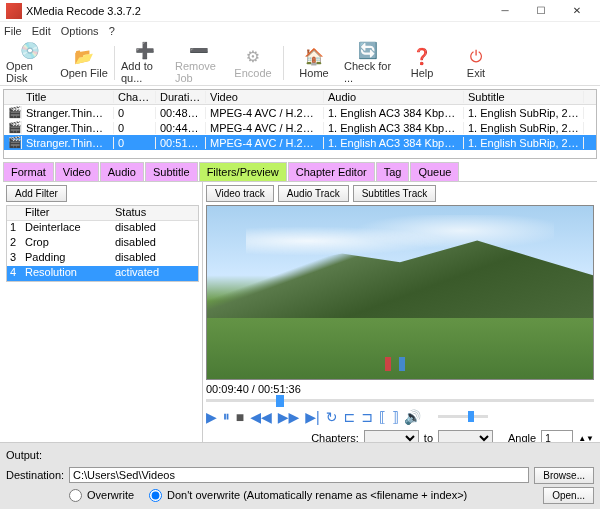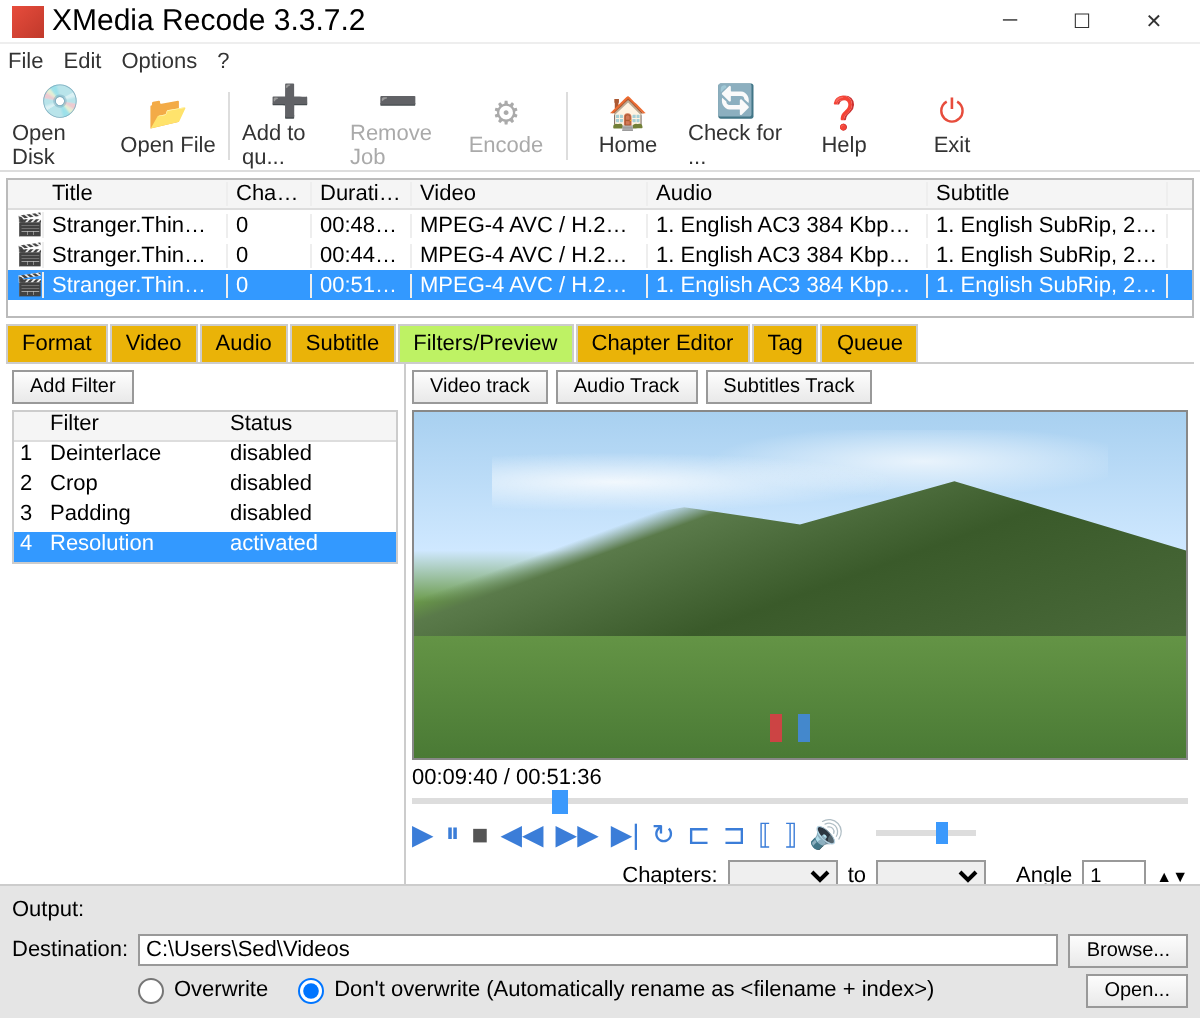--- a/index.html
+++ b/index.html
@@ -1,35 +1,35 @@
 <!DOCTYPE html>
 <html><head>
 <meta charset="utf-8">
 <style>
 * { box-sizing: border-box; margin: 0; padding: 0; font-family: "Segoe UI", Tahoma, sans-serif; font-size: 11px; }
 body { background: #fff; width: 600px; height: 509px; overflow: hidden; position: relative; }
 .titlebar { height: 22px; display: flex; align-items: center; padding: 0 6px; border-bottom: 1px solid #eee; }
 .titlebar .ico { width: 16px; height: 16px; background: linear-gradient(135deg,#e74c3c,#c0392b); margin-right: 4px; }
-.titlebar .ttl { flex: 1; font-size: 15px; }
+.titlebar .ttl { flex: 1; font-size: 11px; }
 .winbtns { display: flex; gap: 2px; }
 .winbtns div { width: 34px; height: 18px; display: flex; align-items: center; justify-content: center; font-size: 10px; color: #333; }
 .menubar { height: 18px; display: flex; align-items: center; padding: 0 4px; gap: 10px; font-size: 11px; color: #333; }
 .toolbar { height: 46px; display: flex; align-items: center; padding: 2px 6px; gap: 6px; border-bottom: 1px solid #ddd; }
 .tbtn { display: flex; flex-direction: column; align-items: center; justify-content: center; width: 48px; height: 42px; font-size: 9px; color: #333; }
 .tbtn .ticon { width: 20px; height: 20px; display: flex; align-items: center; justify-content: center; font-size: 16px; }
 .tbtn.disabled { color: #aaa; }
 .tsep { width: 1px; height: 34px; background: #ddd; }
 .grid { height: 70px; margin: 3px; border: 1px solid #bbb; overflow: hidden; }
 .ghead, .grow { display: flex; font-size: 10px; height: 15px; align-items: center; }
 .ghead { background: #f5f5f5; border-bottom: 1px solid #ddd; }
 .gcell { padding: 0 4px; border-right: 1px solid #eee; overflow: hidden; white-space: nowrap; text-overflow: ellipsis; }
 .grow.sel { background: #3399ff; color: #fff; }
 .c-i { width: 18px; } .c-t { width: 92px; } .c-c { width: 42px; } .c-d { width: 50px; } .c-v { width: 118px; } .c-a { width: 140px; } .c-s { width: 120px; }
 .tabs { display: flex; font-size: 10px; margin: 2px 3px 0; }
-.tab { padding: 3px 7px; border: 1px solid #ccc; border-bottom: none; background: #eab308; margin-right: 1px; }
+.tab { padding: 3px 7px; border: 1px solid #ccc; border-bottom: none; background: #f0abfc; margin-right: 1px; }
 .tab.act { background: #bef264; }
 .midrow { display: flex; margin: 0 3px; border-top: 1px solid #ccc; }
 .leftcol { width: 200px; border-right: 1px solid #ccc; padding: 3px; }
 .btnrow { display: flex; gap: 4px; margin-bottom: 3px; }
 .btn { padding: 2px 8px; border: 1px solid #999; background: linear-gradient(#fdfdfd,#e9e9e9); font-size: 10px; }
 .btn.dis { color: #aaa; }
 .fgrid { border: 1px solid #ccc; font-size: 10px; }
 .fhr, .frow { display: flex; height: 15px; align-items: flex-start; }
 .fhr { background: #f5f5f5; border-bottom: 1px solid #ddd; }
 .fc1 { width: 18px; padding-left: 3px; } .fc2 { width: 90px; } .fc3 { width: 80px; }

